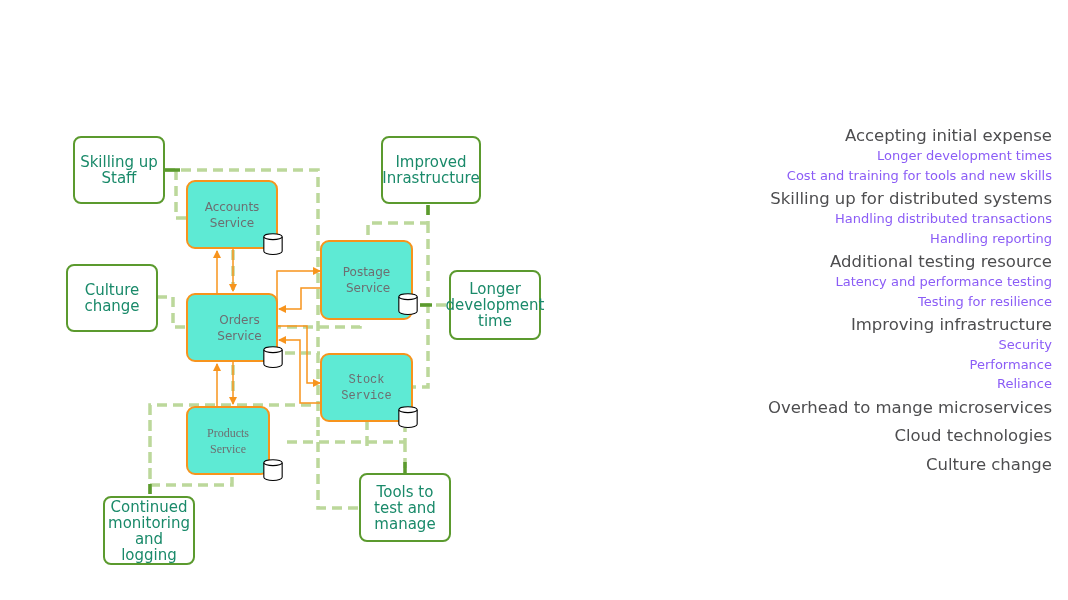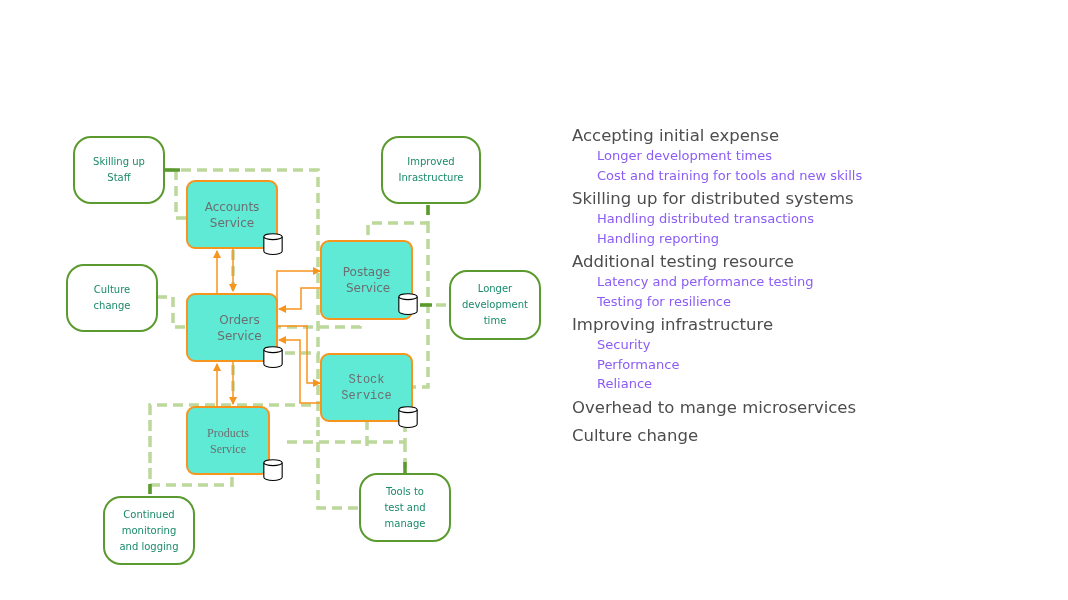--- a/index.html
+++ b/index.html
@@ -1,29 +1,29 @@
 <!DOCTYPE html>
 <html><head>
 <meta charset="utf-8">
 <style>
   html, body { margin:0; padding:0; background:#ffffff; }
   body { width:1068px; height:600px; position:relative; overflow:hidden; font-family:"DejaVu Sans", sans-serif; }
   #diagram { position:absolute; left:0; top:0; width:560px; height:600px; }
-  .gbox { position:absolute; border:2px solid #5b9a2e; border-radius:18px; background:#fff; box-sizing:border-box;
+  .gbox { position:absolute; border:2px solid #5b9a2e; border-radius:8px; background:#fff; box-sizing:border-box;
           display:flex; align-items:center; justify-content:center; text-align:center;
-          color:#1a8a6a; font-size:10px; line-height:16px; padding:2px; }
+          color:#1a8a6a; font-size:15px; line-height:16px; padding:2px; }
   .obox { position:absolute; border:2px solid #f7941d; border-radius:9px; background:#5eead4; box-sizing:border-box;
           display:flex; align-items:center; justify-content:center; text-align:center;
           color:#6d6e71; font-size:12px; line-height:16px; }
   .lbl { white-space:pre-line; }
   .db { position:absolute; width:22px; height:22px; }
   #list { position:absolute; left:572px; top:126px; width:480px; }
   .h { color:#4d4d4f; font-size:16.5px; line-height:20px; margin:0; white-space:nowrap; }
   .s { color:#8b5cf6; font-size:13px; line-height:19.5px; margin:0 0 0 25px; white-space:nowrap; }
-  .grp { margin-bottom:4px; }
+  .grp { margin-bottom:4px;text-align:right; }
   .grp.solo { margin-bottom:8.5px; }
   svg { position:absolute; left:0; top:0; overflow:visible; }
 </style>
 </head>
 <body>
 
 <div id="diagram">
 
   <svg width="560" height="600">
     <defs>
@@ -149,15 +149,18 @@
   <div class="grp">
     <p class="h">Improving infrastructure</p>
     <p class="s">Security</p>
     <p class="s">Performance</p>
     <p class="s">Reliance</p>
   </div>
   <div class="grp solo">
     <p class="h">Overhead to mange microservices</p>
   </div>
   <div class="grp solo">
+    <p class="h">Cloud technologies</p>
+  </div>
+  <div class="grp solo">
     <p class="h">Culture change</p>
   </div>
 </div>
 
 </body></html>

